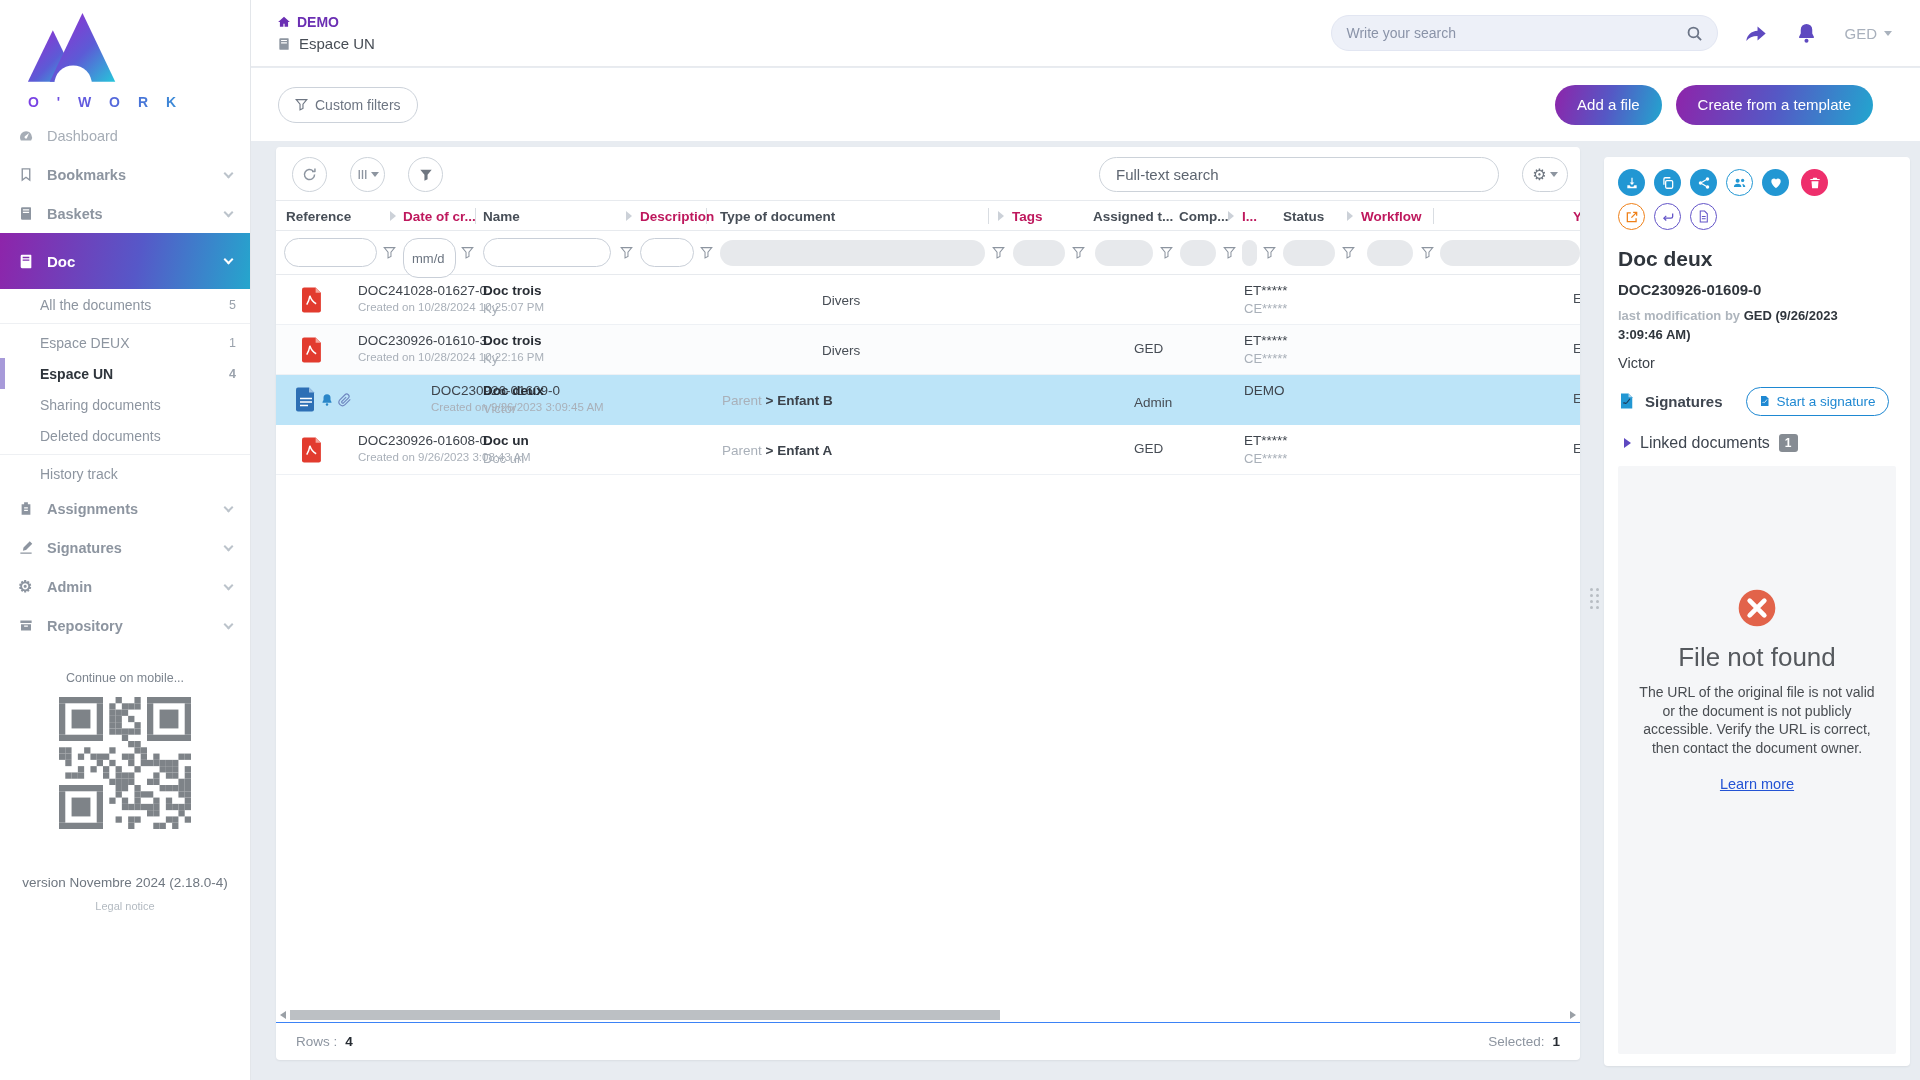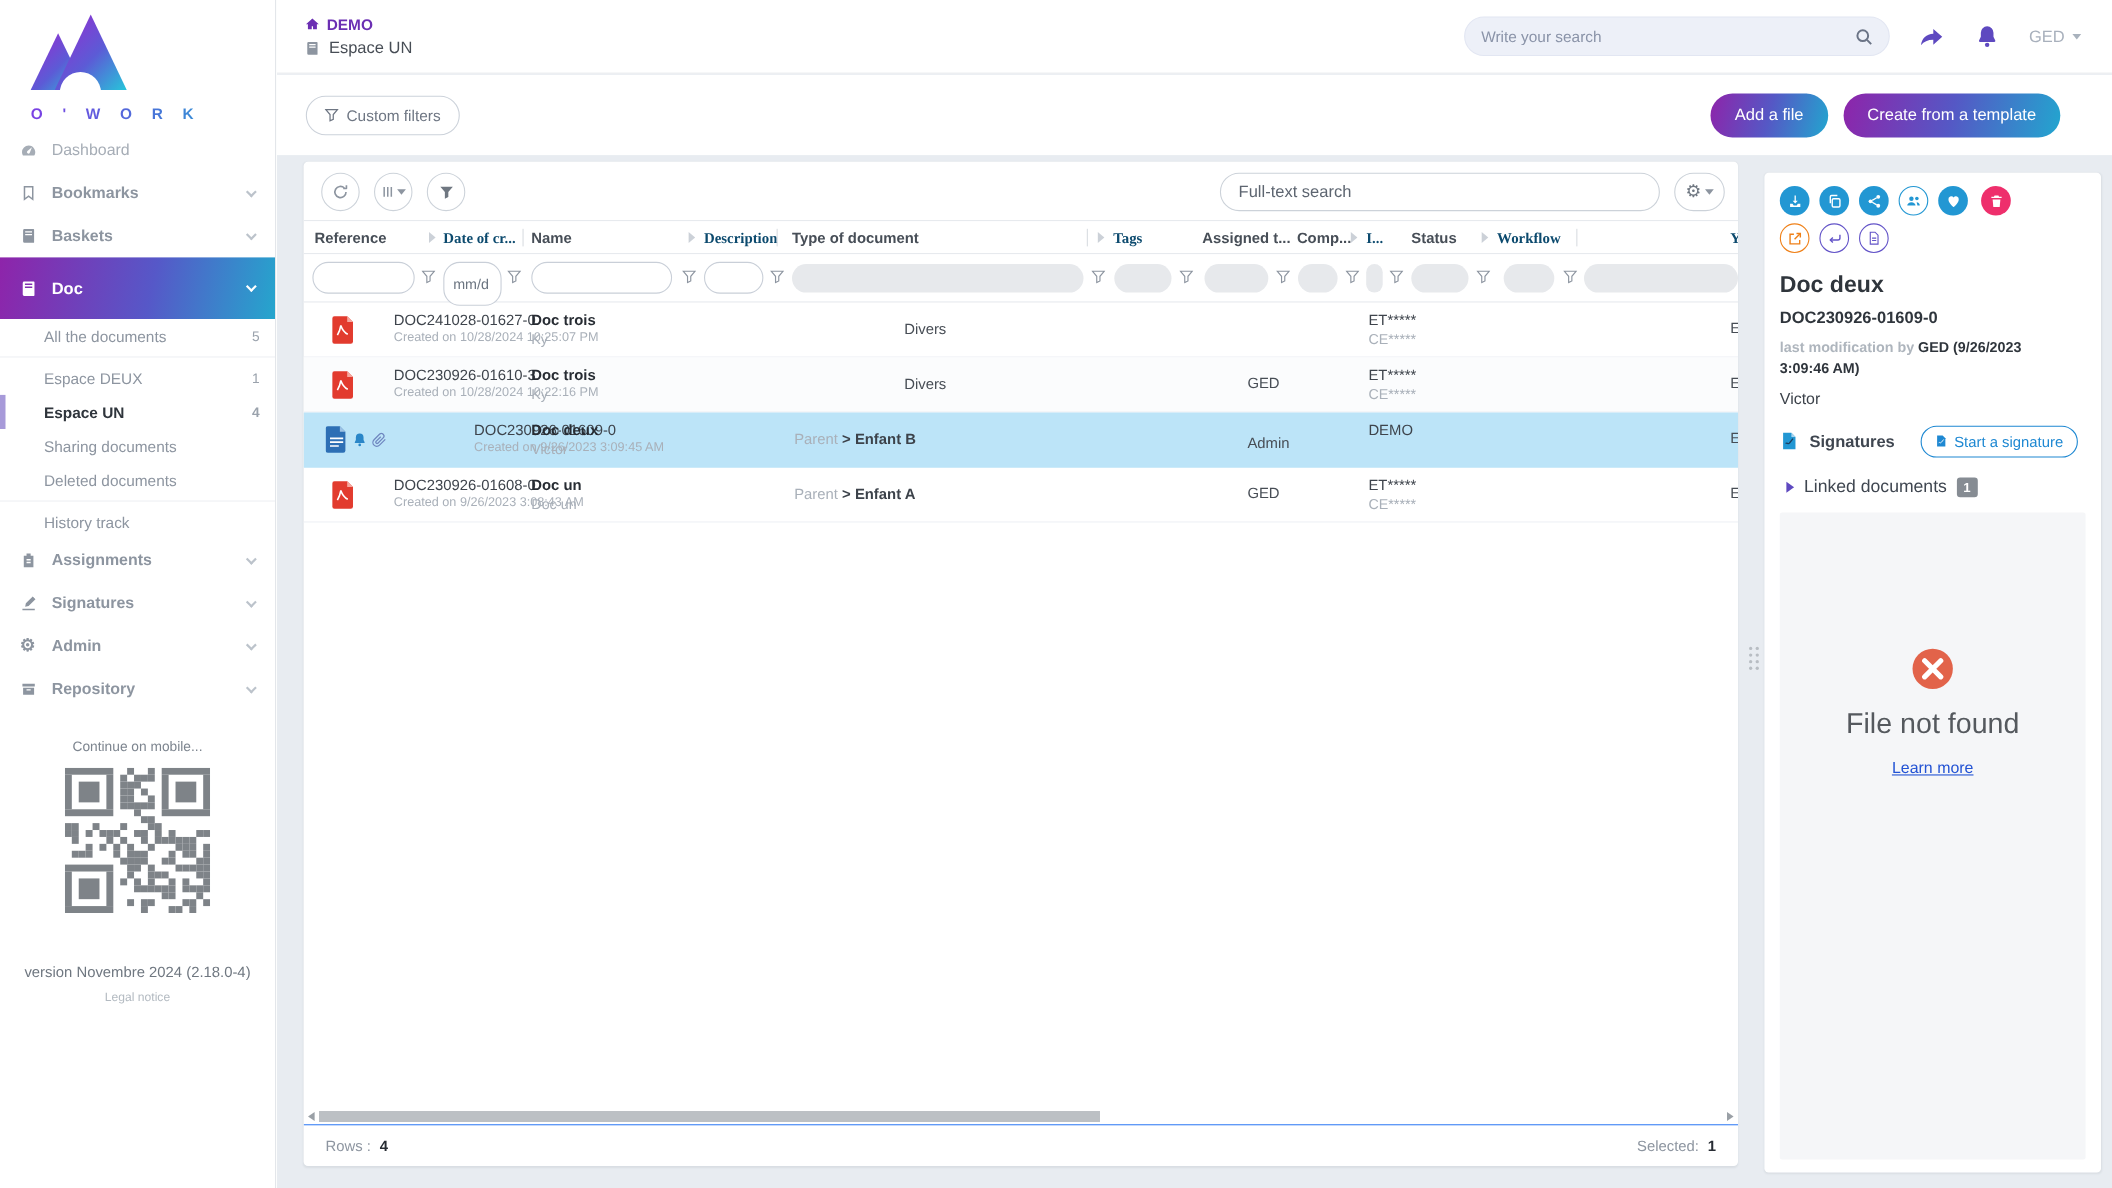--- a/index.html
+++ b/index.html
@@ -64,38 +64,38 @@
   .btn-outline { display:flex; align-items:center; gap:7px; height:36px; border-radius:18px;
     border:1px solid #ccd2da; color:#6e7683; background:#fff; font-size:14px; padding:0 16px;
     margin-left:27px; cursor:pointer; font-family:inherit; }
   .grad-group { margin-left:auto; display:flex; gap:14px; padding-right:47px; }
   .btn-grad { height:40px; border:0; border-radius:20px; color:#fff; font-size:15px; padding:0 22px;
     background:linear-gradient(105deg,#8e24aa 0%,#5558c5 50%,#22a6cf 100%); cursor:pointer; font-family:inherit; }
 
   
   .card { position:fixed; left:276px; top:147px; width:1304px; height:913px; background:#fff;
     border-radius:4px; box-shadow:0 1px 2px rgba(40,50,60,.08); display:flex; flex-direction:column; overflow:hidden; }
-  .toolbar { display:flex; align-items:center; gap:13px; padding:10px 10px 8px 16px; }
+  .toolbar { display:flex; align-items:center; gap:23px; padding:10px 10px 8px 16px; }
   .circle-btn { width:35px; height:35px; border-radius:50%; border:1px solid #cdd3da; background:#fff;
     display:flex; align-items:center; justify-content:center; color:#8d95a0; cursor:pointer; gap:2px; }
   .circle-btn.dark { color:#6f7781; }
   .toolbar .spacer { flex:1; }
   .ft-pill { display:flex; align-items:center; width:400px; height:35px; border:1px solid #ccd2d9;
     border-radius:18px; padding:0 16px; }
   .ft-pill input { border:0; outline:0; flex:1; font-size:15px; font-family:inherit; color:#474d55; background:transparent;}
   .ft-pill input::placeholder { color:#5d6570; }
   .gear-pill { width:46px; height:35px; border:1px solid #ccd2d9; border-radius:18px; background:#fff;
     display:flex; align-items:center; justify-content:center; gap:3px; color:#6f7781; cursor:pointer; margin-right:2px;}
   .tabs-row { padding:6px 16px 9px; }
   .tab-pill { display:inline-block; background:#5b41ad; color:#fff; font-size:13.5px;
     padding:6px 15px; border-radius:15px; cursor:pointer; }
 
   .hrow { position:relative; height:31px; border-top:1px solid #e7eaee; border-bottom:1px solid #e7eaee; }
   .hlab { position:absolute; top:8px; font-size:13.5px; font-weight:bold; color:#474e57; white-space:nowrap; }
-  .hlab.muted { color:#0c4a6e;font-family:Liberation Serif, serif; }
+  .hlab.muted { color:#be185d; }
   .harrow { position:absolute; top:10px; width:0; height:0; border-left:6px solid #ccd1d8;
     border-top:5px solid transparent; border-bottom:5px solid transparent; cursor:pointer; }
   .hsep { position:absolute; top:7px; width:1px; height:16px; background:#d9dde2; }
 
   .frow { position:relative; height:44px; border-bottom:1px solid #e7eaee; }
   .f-input { position:absolute; top:7px; height:29px; border:1.5px solid #c9cfd8; border-radius:15px;
     background:#fff; outline:0; padding:0 10px; font-family:inherit; font-size:13px; color:#474d55; }
   .f-date { position:absolute; top:7px; height:40px; border:1.5px solid #c9cfd8; border-radius:15px;
     background:#fff; display:flex; align-items:center; gap:4px; padding:0 8px; font-size:13px; color:#6b7480; cursor:text; }
   .f-pill { position:absolute; top:9px; height:26px; border-radius:13px; background:#e7e9ec; cursor:pointer; }
@@ -813,15 +813,16 @@
     <span class="linked-label">Linked documents</span>
     <span class="linked-badge">1</span>
   </div>
 
   <div class="preview">
     <svg width="40" height="40" viewBox="0 0 24 24">
       <circle cx="12" cy="12" r="11" fill="#e2634a"></circle>
       <path d="M7.6 7.6l8.8 8.8M16.4 7.6l-8.8 8.8" stroke="#fff" stroke-width="2.8" stroke-linecap="round"></path>
     </svg>
     <div class="fnf-title">File not found</div>
+    <div class="fnf-msg">The URL of the original file is not valid or the document is not publicly accessible. Verify the URL is correct, then contact the document owner.</div>
     <div class="fnf-link">Learn more</div>
   </div>
 </div>
 
 </body></html>

